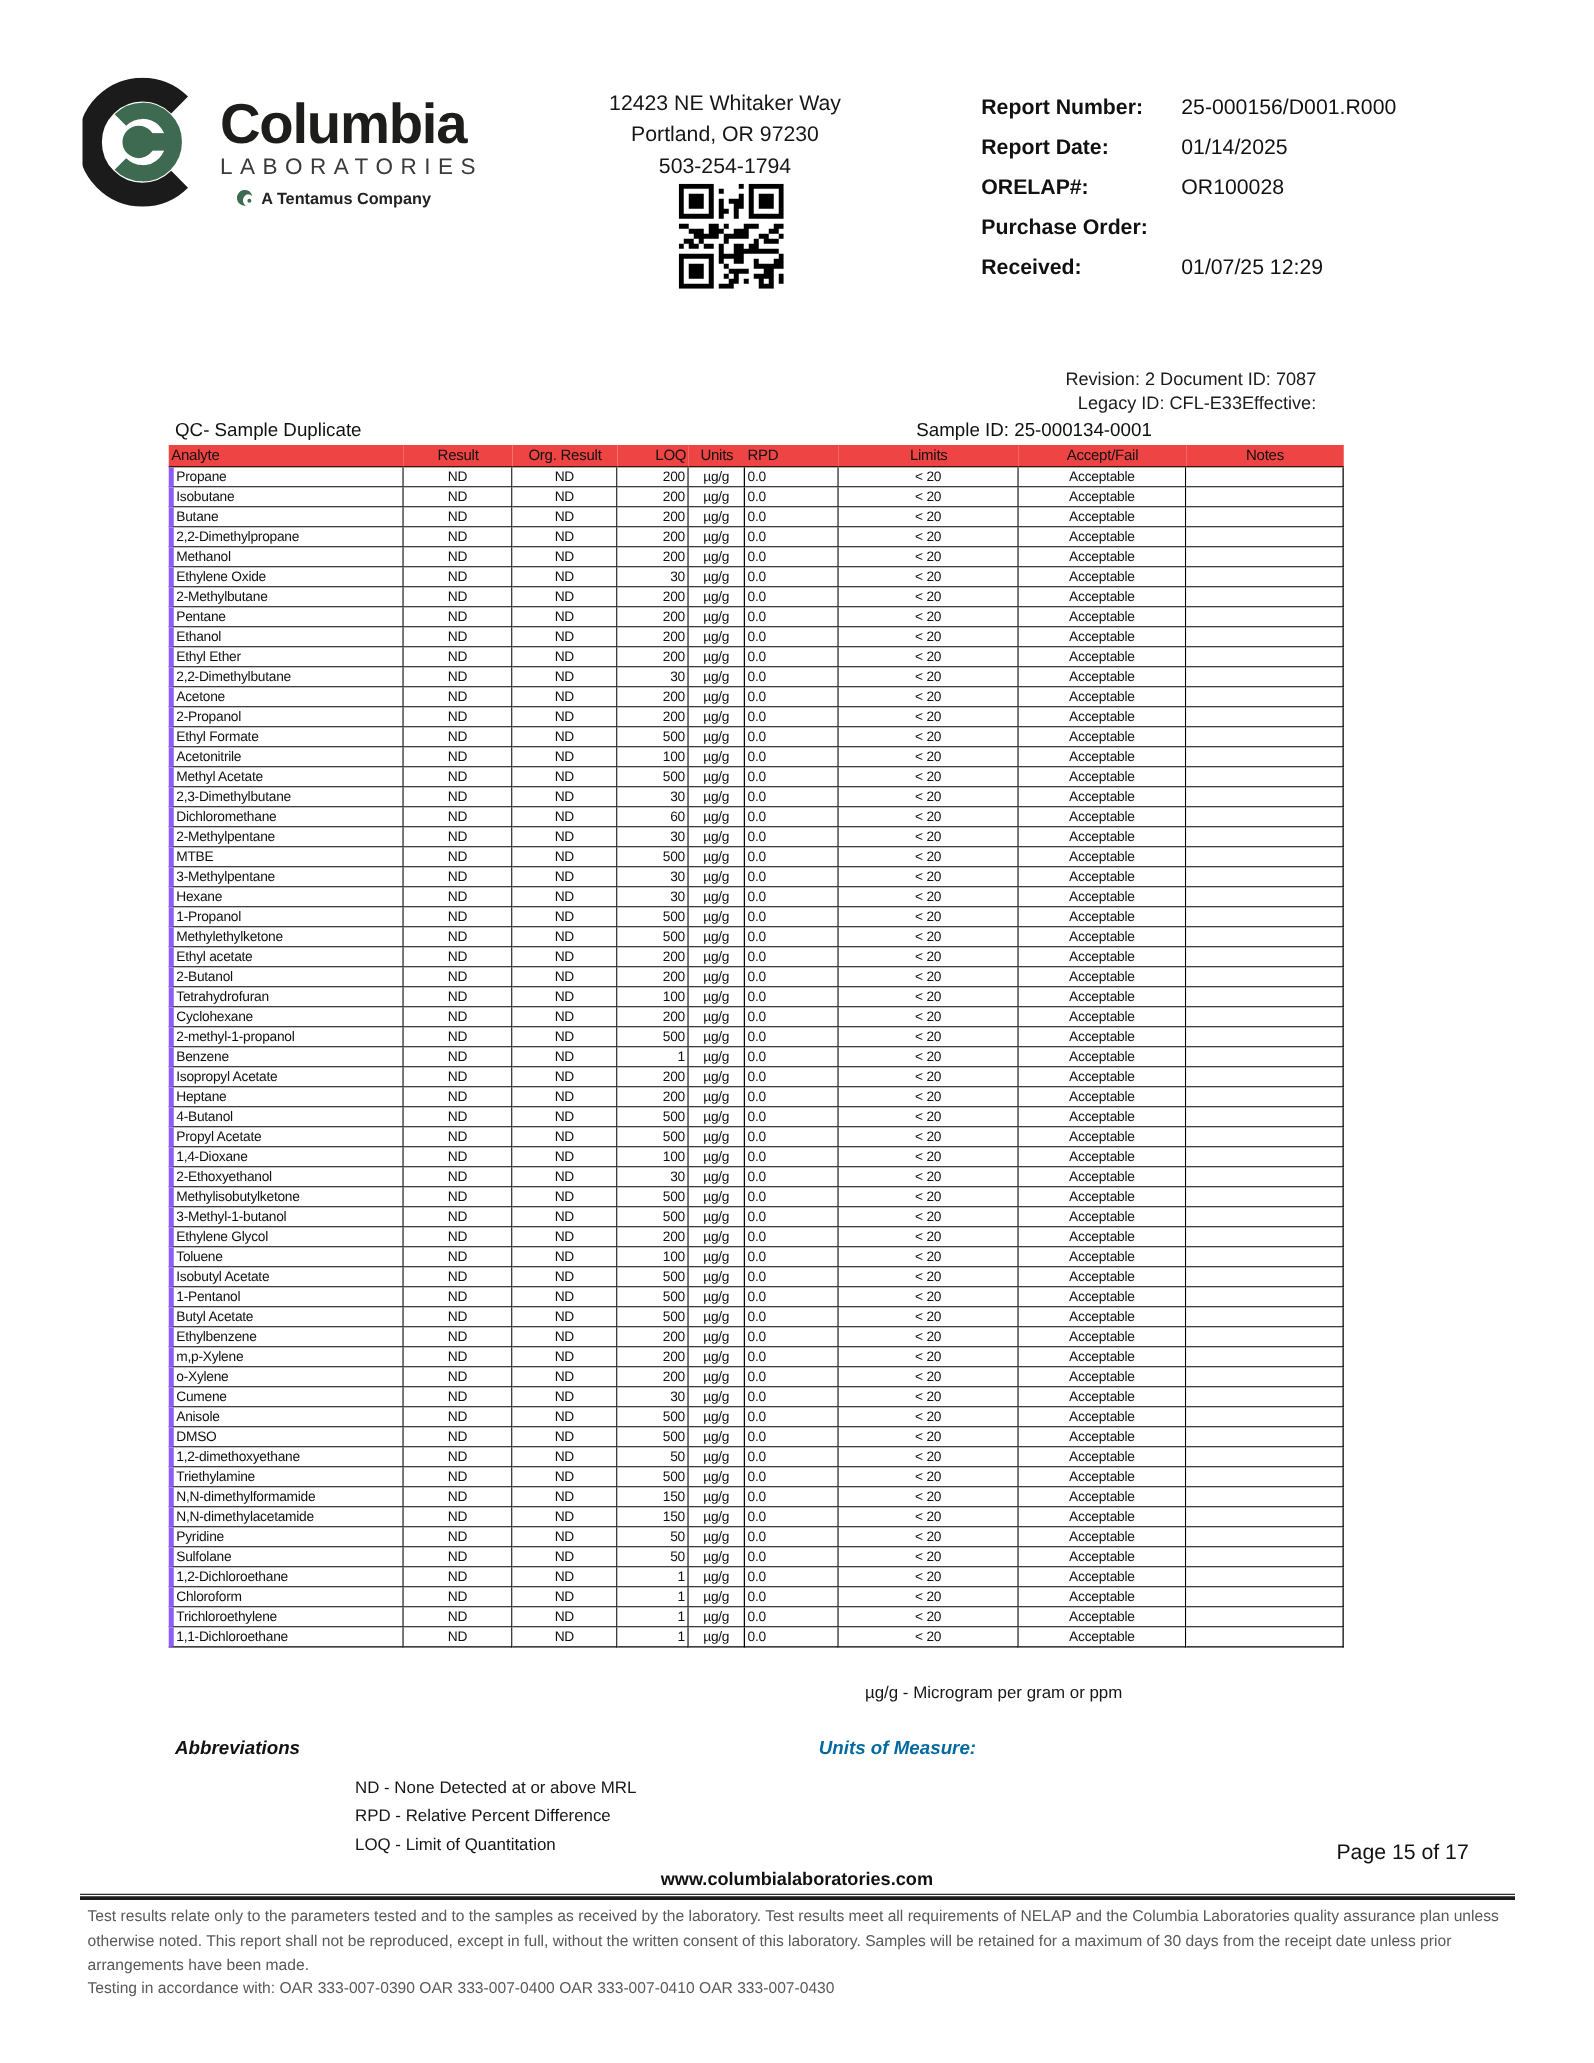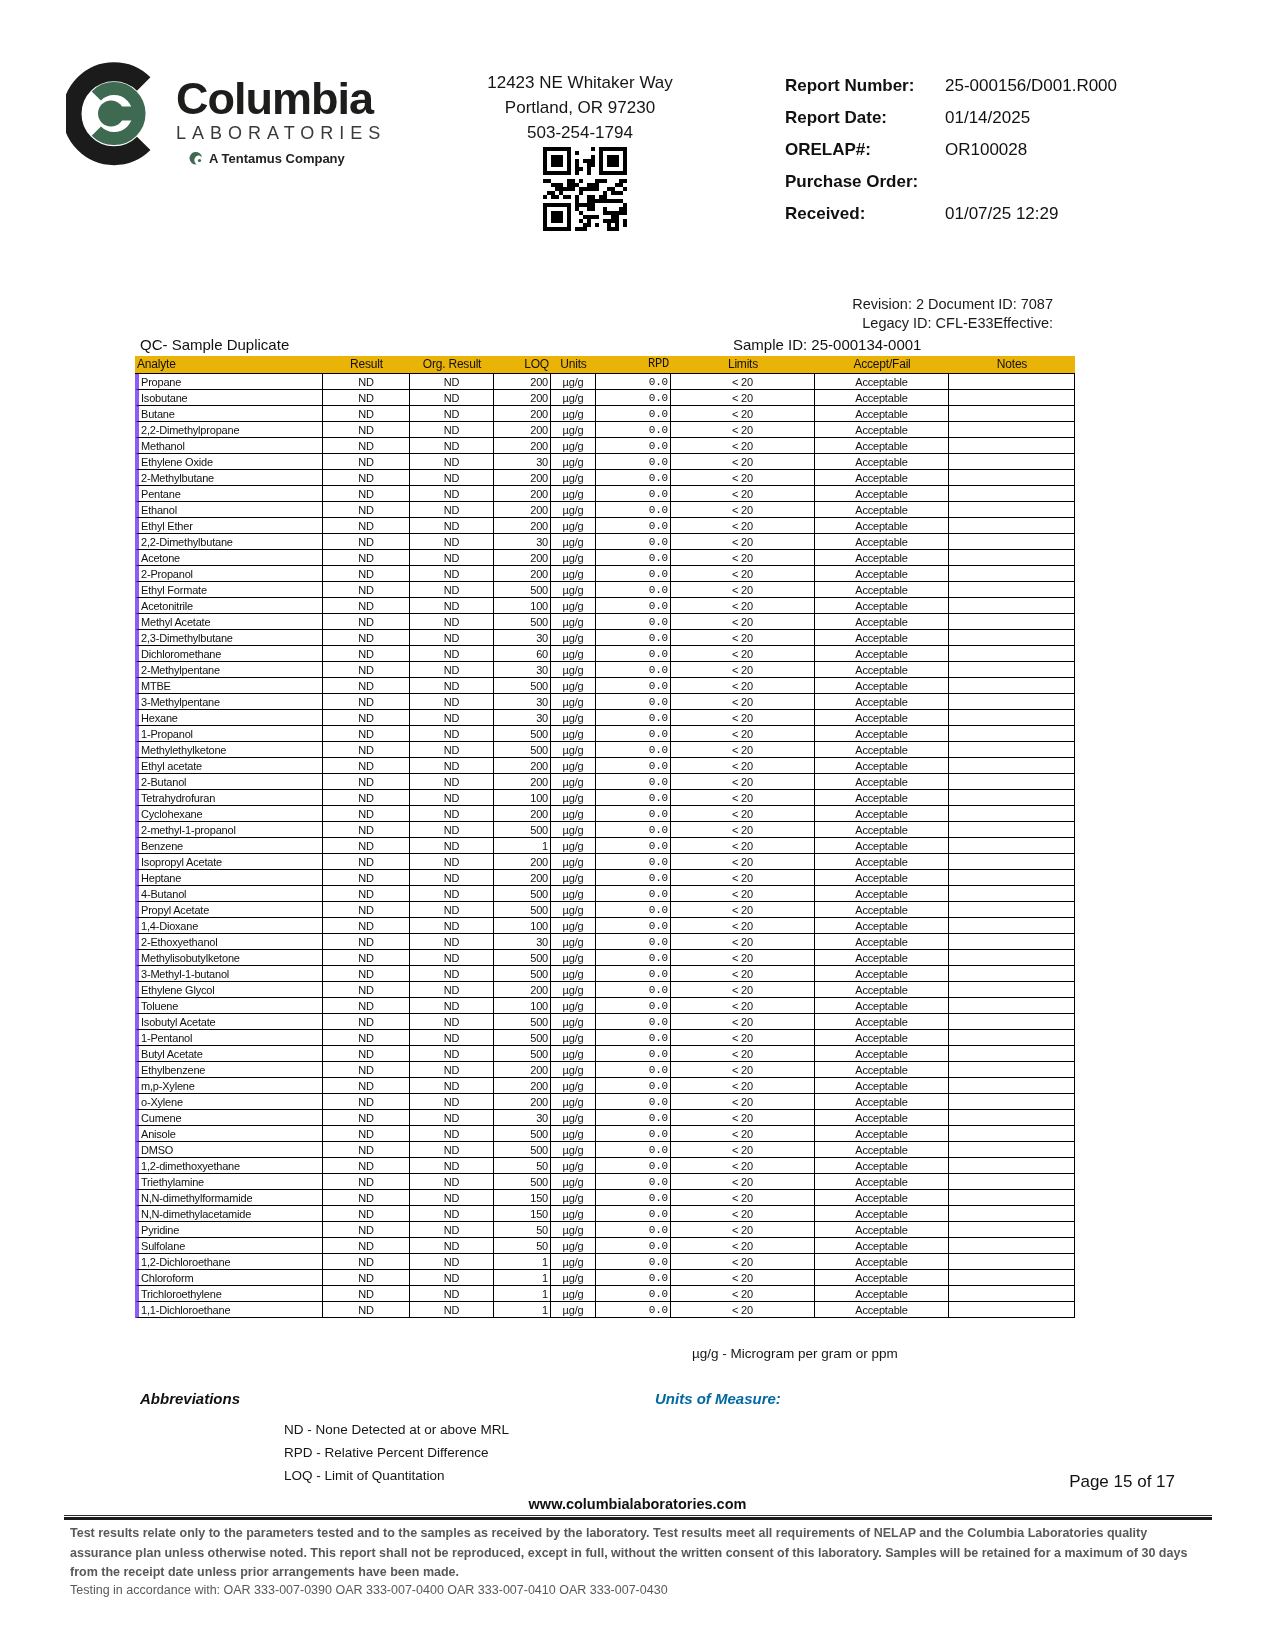--- a/index.html
+++ b/index.html
@@ -32,52 +32,52 @@
   
   .revision-block { position:absolute; right:222px; top:295px; text-align:right;
                     font-size:14.5px; line-height:19px; color:#1b1b1b; }
   .section-title { position:absolute; left:140px; top:336px; font-size:15px; color:#111;text-align:center; }
   .sample-id     { position:absolute; left:733px; top:336px; font-size:15px; color:#111; }
 
   
   .qc-table { position:absolute; left:135px; top:356px; width:940px;
               border-collapse:separate; border-spacing:0; table-layout:fixed; }
   .qc-table th {
-    background:#eab308; font-weight:400; font-size:12px; color:#111;
+    background:#ef4444; font-weight:400; font-size:12px; color:#111;
     height:18px; line-height:17px; padding:0 2px;
     border-bottom:1px solid #000; letter-spacing:-0.2px; white-space:nowrap; overflow:hidden;
   }
   .qc-table td {
     font-size:11px; color:#111; height:16px; line-height:14px; padding:0 2px;
     border-right:1px solid #000; border-bottom:1px solid #000;
     letter-spacing:-0.2px; white-space:nowrap; overflow:hidden; background:#fff;
   }
   .qc-table td:first-child { border-left:4px solid #8b5cf6; }
   .th-analyte, .td-analyte { text-align:left; padding-left:4px; }
   .th-result, .td-result, .th-org, .td-org { text-align:center; }
   .th-loq { text-align:right; padding-right:2px; }
   .td-loq { text-align:right; padding-right:3px; }
   .th-units, .td-units { text-align:center; }
-  .th-rpd, .td-rpd { text-align:right;font-family:Liberation Mono, monospace; }
+  .th-rpd, .td-rpd { text-align:left; }
   .th-limits, .td-limits { text-align:center; }
   .th-accept, .td-accept { text-align:center; }
   .th-notes, .td-notes { text-align:center; }
 
   
   .abbr-title  { position:absolute; left:140px; top:1390px; font-size:15px; font-weight:700; font-style:italic; color:#111; }
   .units-title { position:absolute; left:655px; top:1390px; font-size:15px; font-weight:700; font-style:italic; color:#0369a1; }
   .abbr-list   { position:absolute; left:284px; top:1418px; font-size:13.5px; line-height:23px; color:#161616; list-style:none; }
   .units-list  { position:absolute; left:692px; top:1342px; font-size:13.5px; line-height:23px; color:#161616; list-style:none; }
   .page-num    { position:absolute; right:100px; top:1472px; font-size:17px; color:#111; }
   .website     { position:absolute; left:0; top:1496px; width:100%; text-align:center;
                  font-size:14.5px; font-weight:700; color:#111; }
   .footer-rule { position:absolute; left:64px; top:1515px; width:1148px; height:5px;
                  border-top:1px solid #2a2a2a; border-bottom:3px solid #1c1c1c; }
   .disclaimer  { position:absolute; left:70px; top:1524px; width:1142px;
-                 font-size:12.5px; line-height:19.5px; color:#58595b;font-weight:bold; }
+                 font-size:12.5px; line-height:19.5px; color:#58595b; }
   .accordance  { position:absolute; left:70px; top:1583px; width:1142px;
                  font-size:12.5px; color:#58595b; }
 </style>
 </head>
 <body>
 
 <div class="page">
 
   <div class="logo-block">
     <svg class="logo-mark" viewBox="0 0 100 104" aria-hidden="true">

